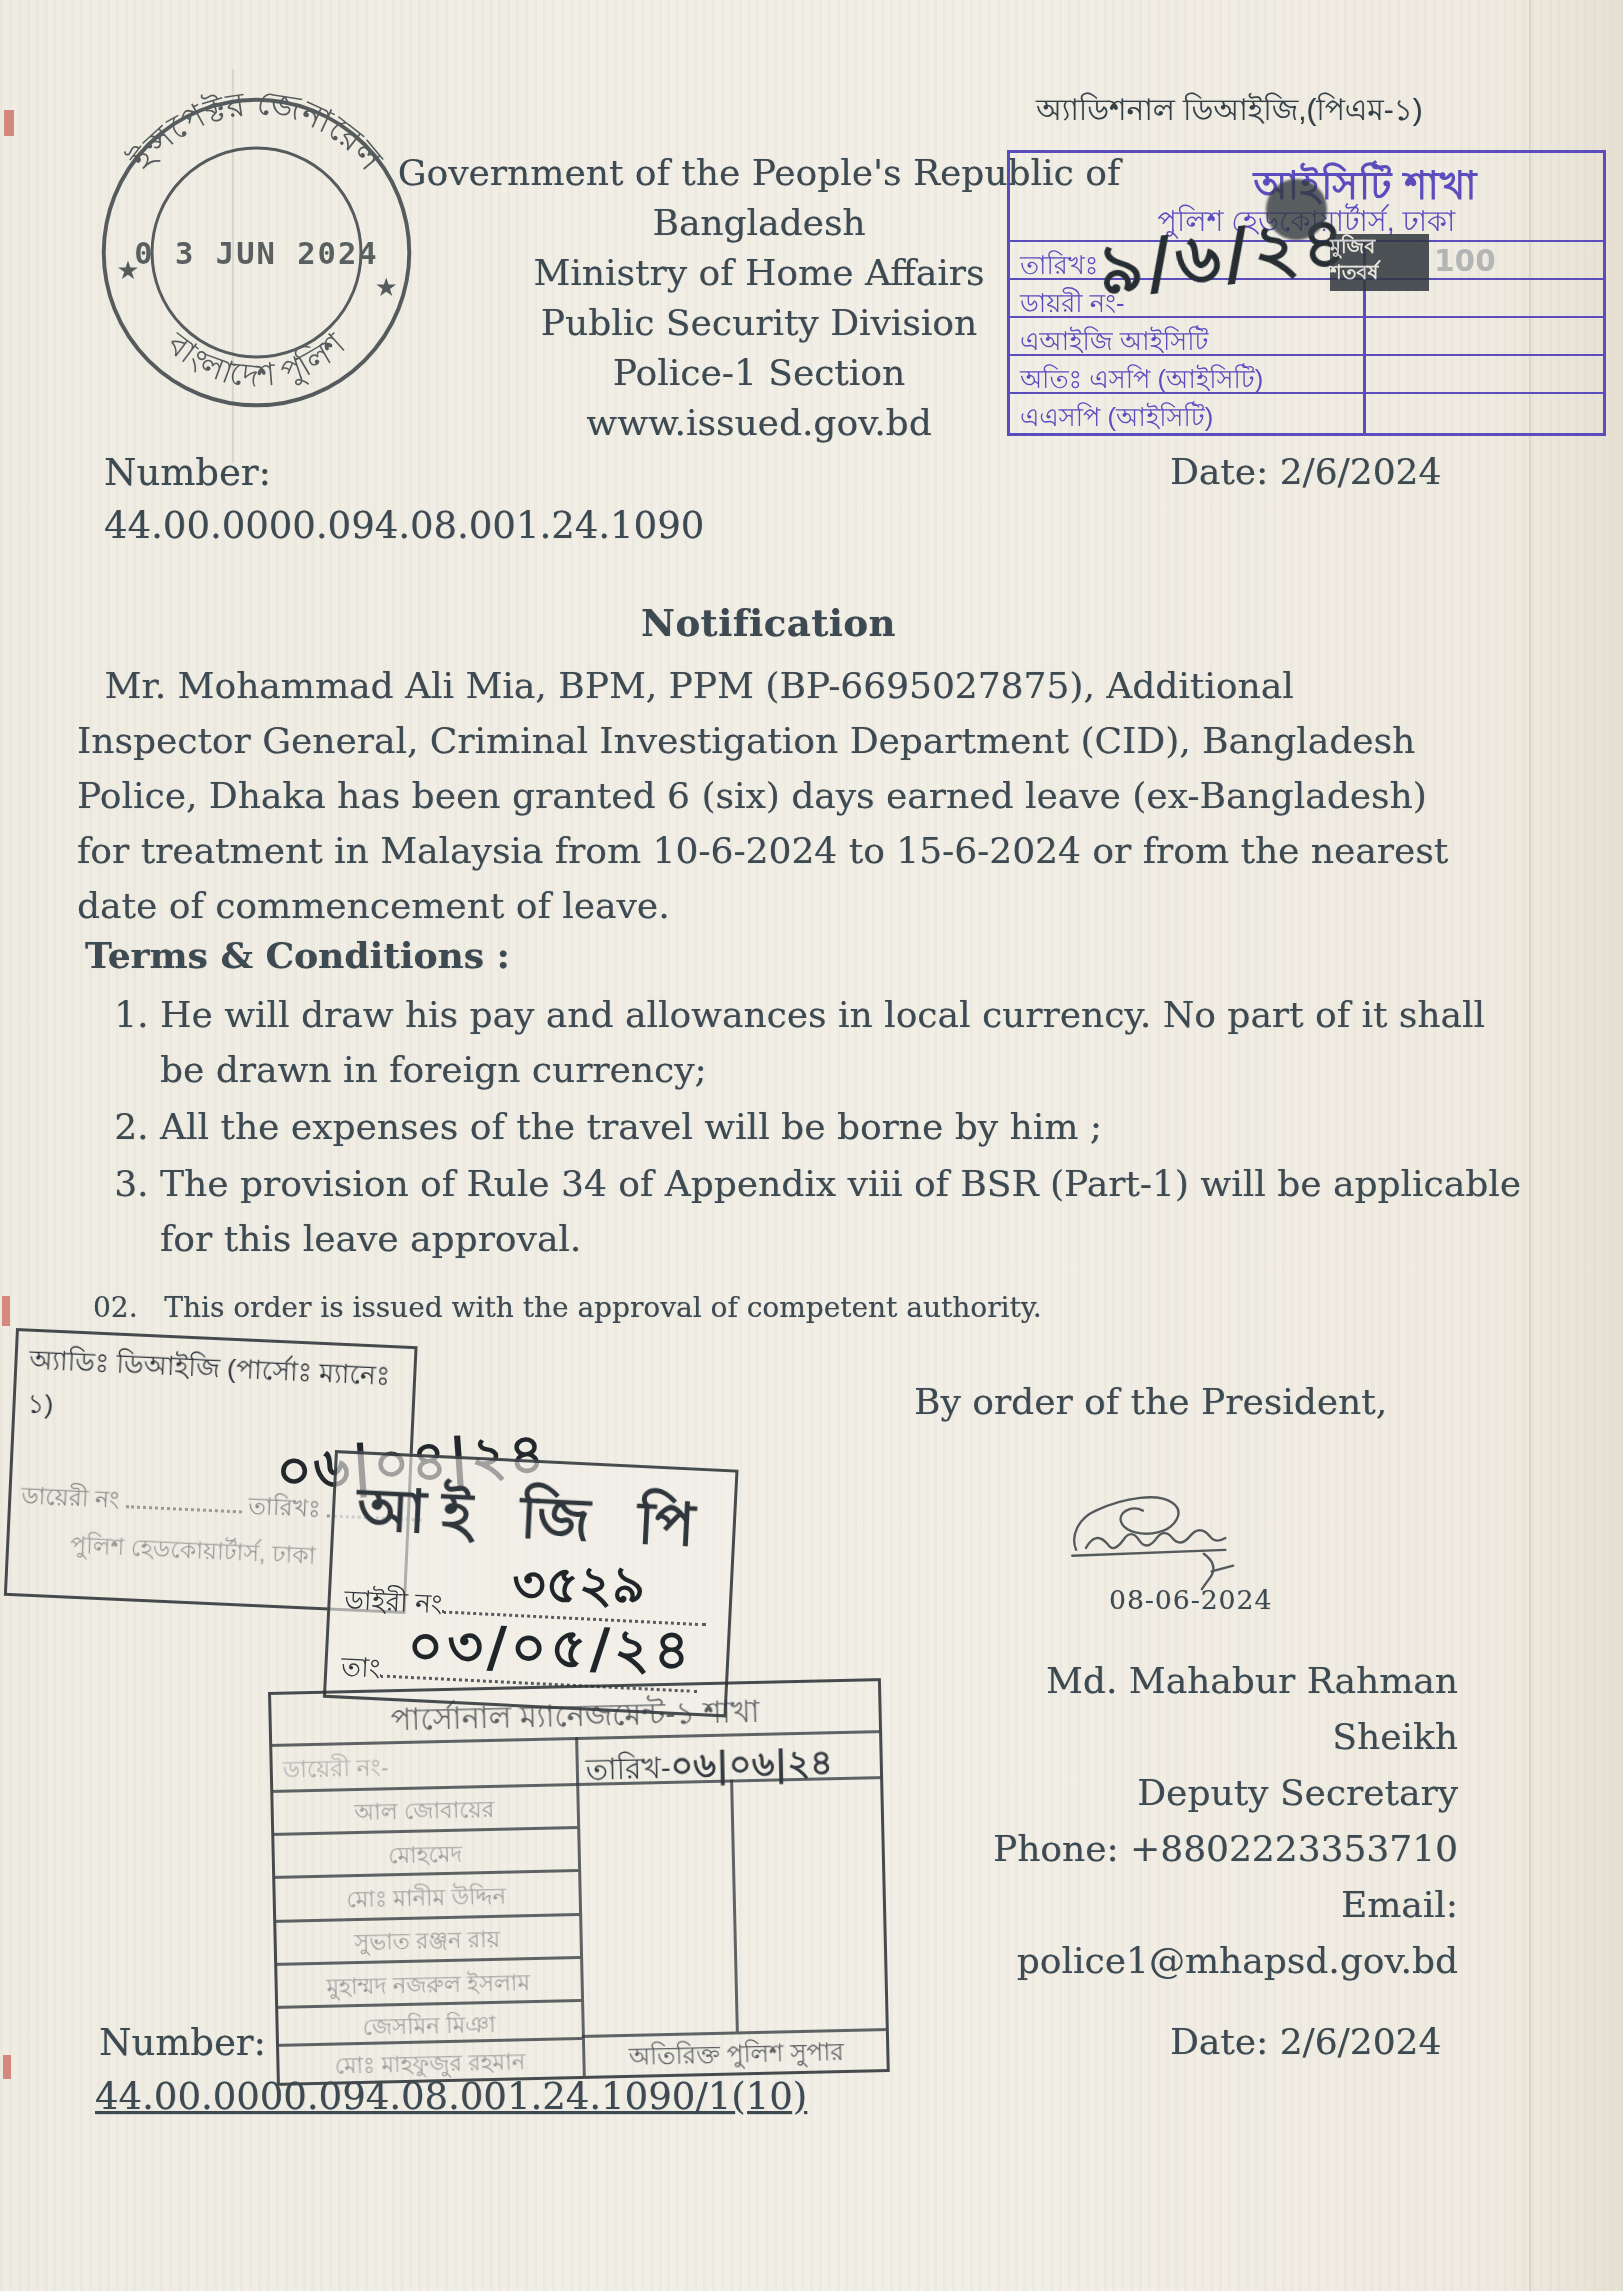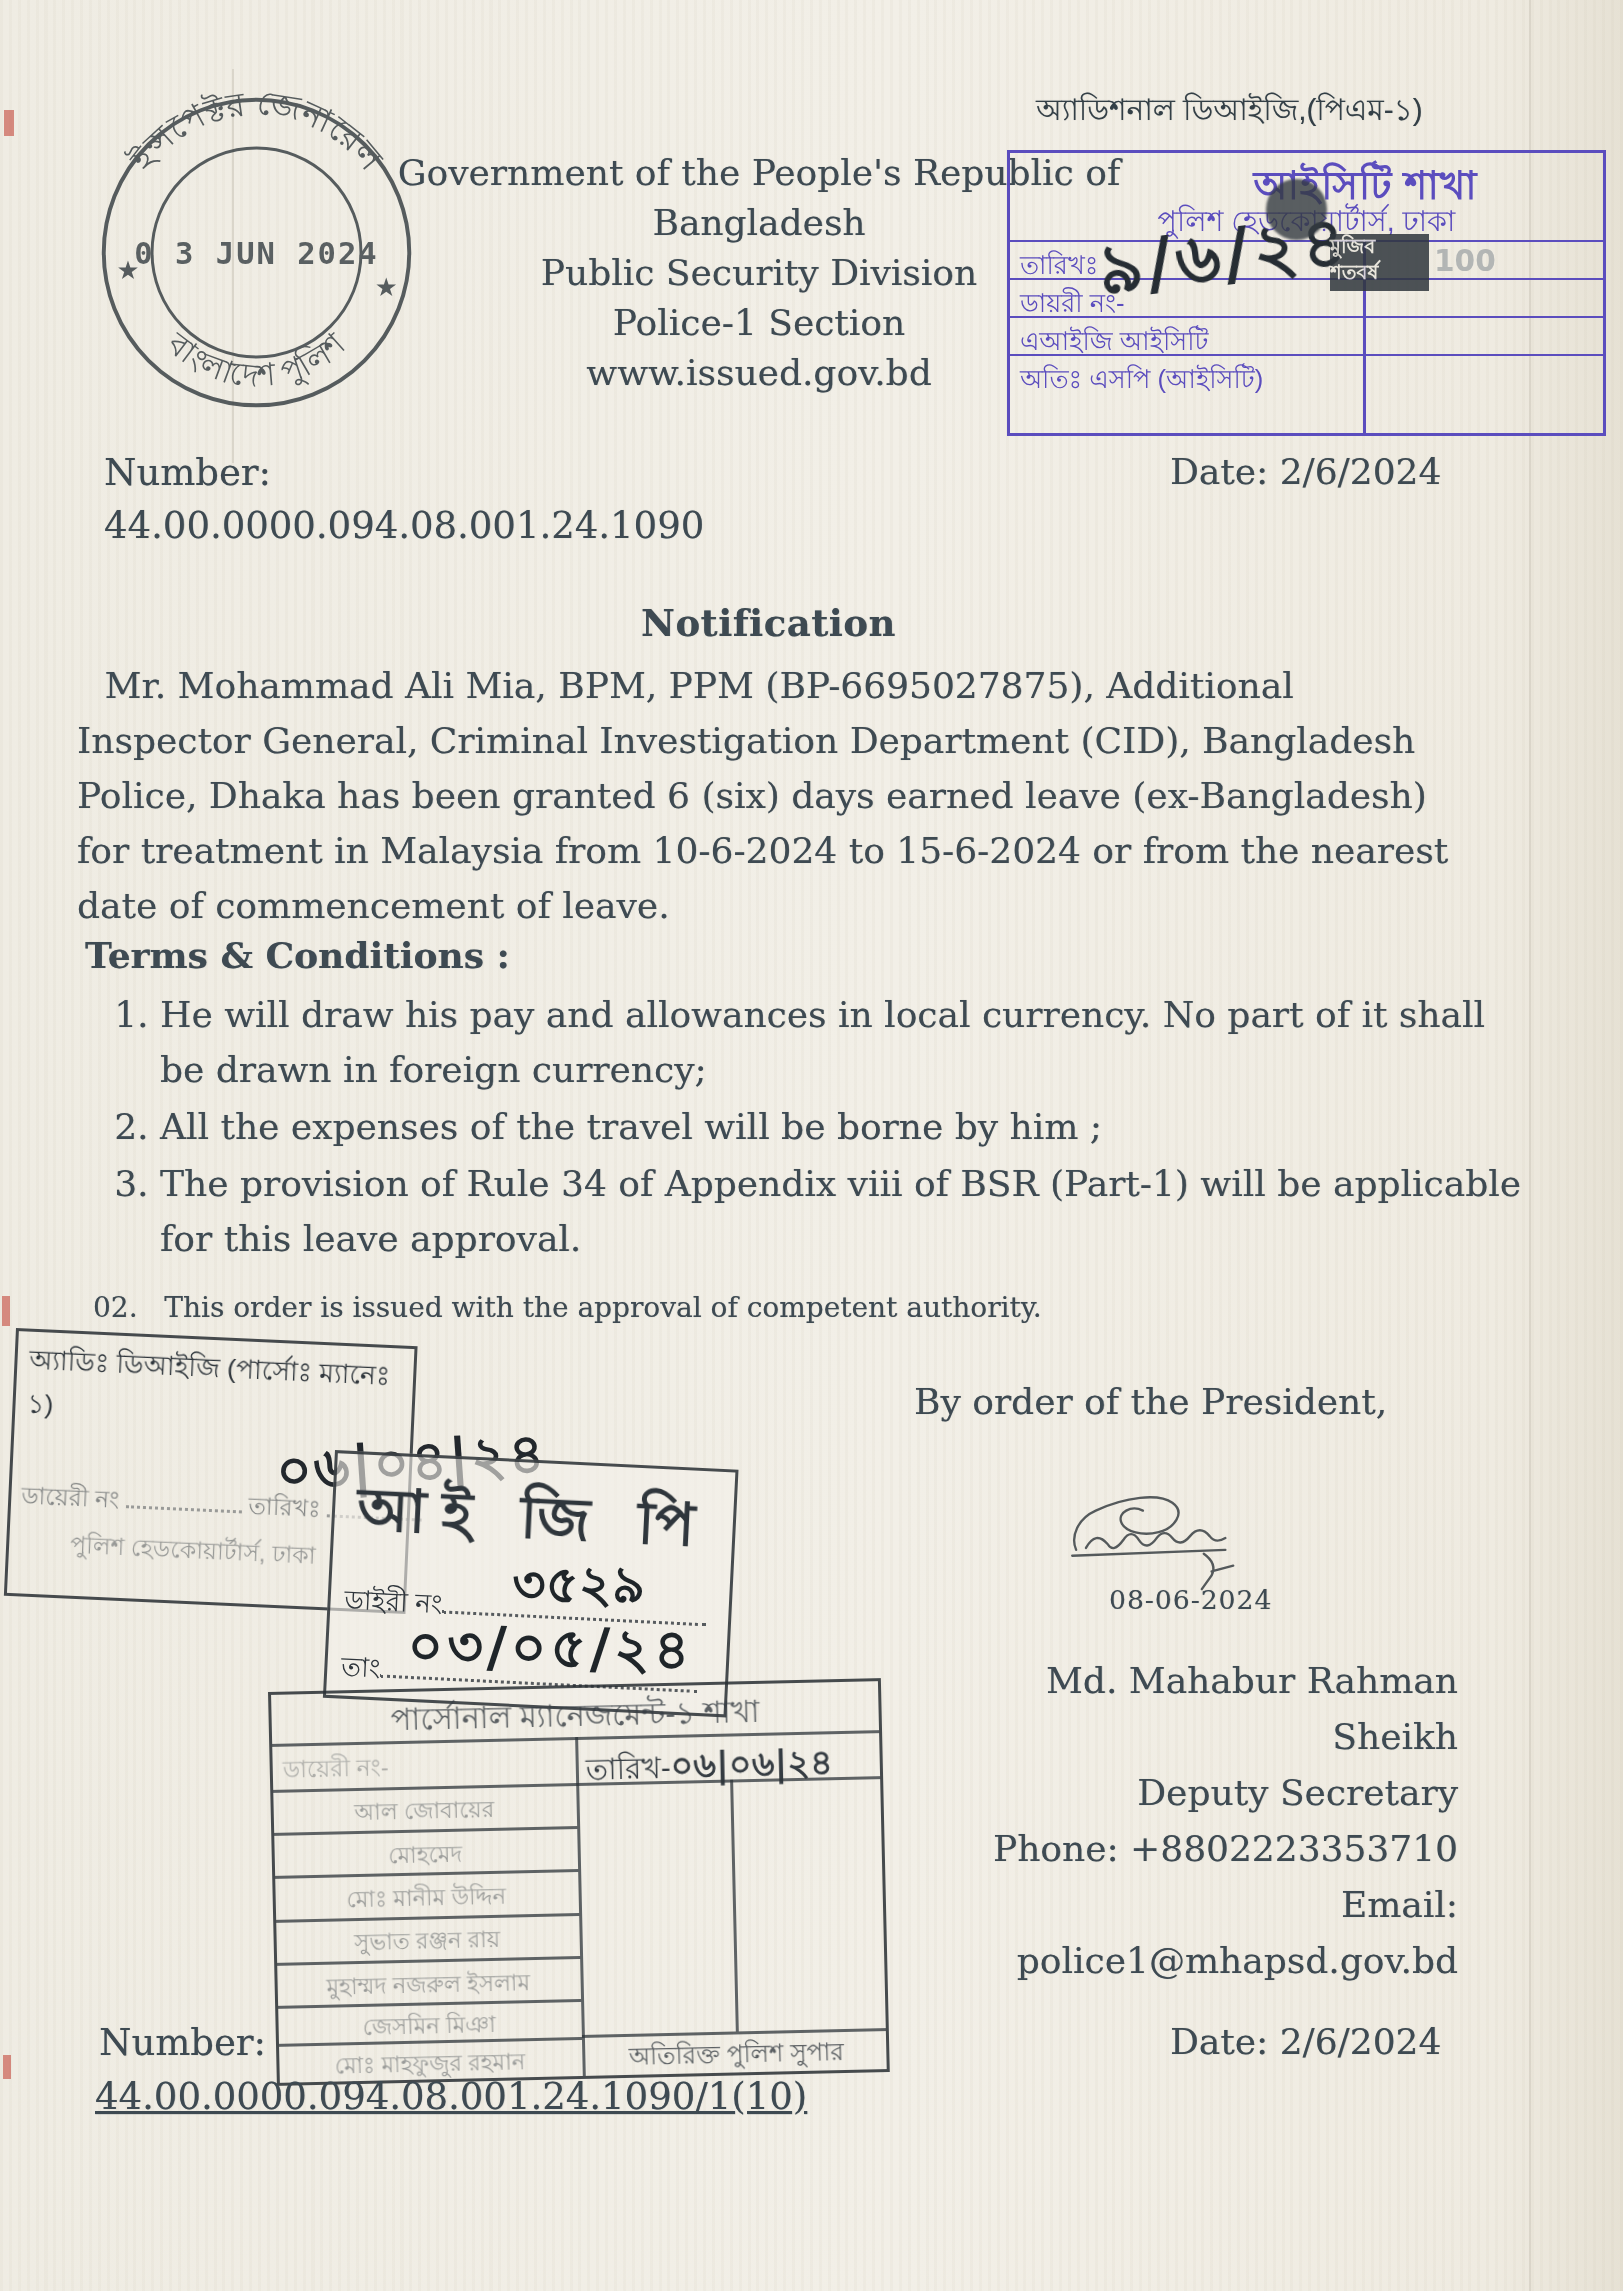--- a/index.html
+++ b/index.html
@@ -115,33 +115,35 @@
       <text x="172" y="190" text-anchor="middle" font-family="DejaVu Sans Mono, monospace" font-weight="bold" font-size="31" letter-spacing="2" fill="#3a4246">0 3  JUN 2024</text>
       <text x="30" y="205" font-size="26" fill="#353d41">★</text>
       <text x="292" y="222" font-size="26" fill="#353d41">★</text>
     </svg>
   </div>
 
   <div class="abs bn ink" id="top-note">অ্যাডিশনাল ডিআইজি,(পিএম-১)</div>
 
   <div class="abs ink" id="hdr">
     <div>Government of the People's Republic of Bangladesh</div>
+    <div>Ministry of Home Affairs</div>
     <div>Public Security Division</div>
     <div>Police-1 Section</div>
     <div>www.issued.gov.bd</div>
   </div>
 
   <div class="abs purple" id="ict">
     <div class="title">আইসিটি শাখা</div>
     <div class="subtitle">পুলিশ হেডকোয়ার্টার্স, ঢাকা</div>
     <div class="rows">
       <div class="row">তারিখঃ</div>
       <div class="row">ডায়রী নং-</div>
       <div class="row">এআইজি আইসিটি</div>
       <div class="row">অতিঃ এসপি (আইসিটি)</div>
+      <div class="row">এএসপি (আইসিটি)</div>
     </div>
     <div class="vdiv"></div>
   </div>
   <div class="abs" id="ict-hand">৯/৬/২৪</div>
   <div class="abs" id="mujib-head"></div>
   <div class="abs bn" id="mujib-box">
     <div>মুজিব</div>
     <div>শতবর্ষ</div>
   </div>
   <div class="abs" id="mujib-100">100</div>

